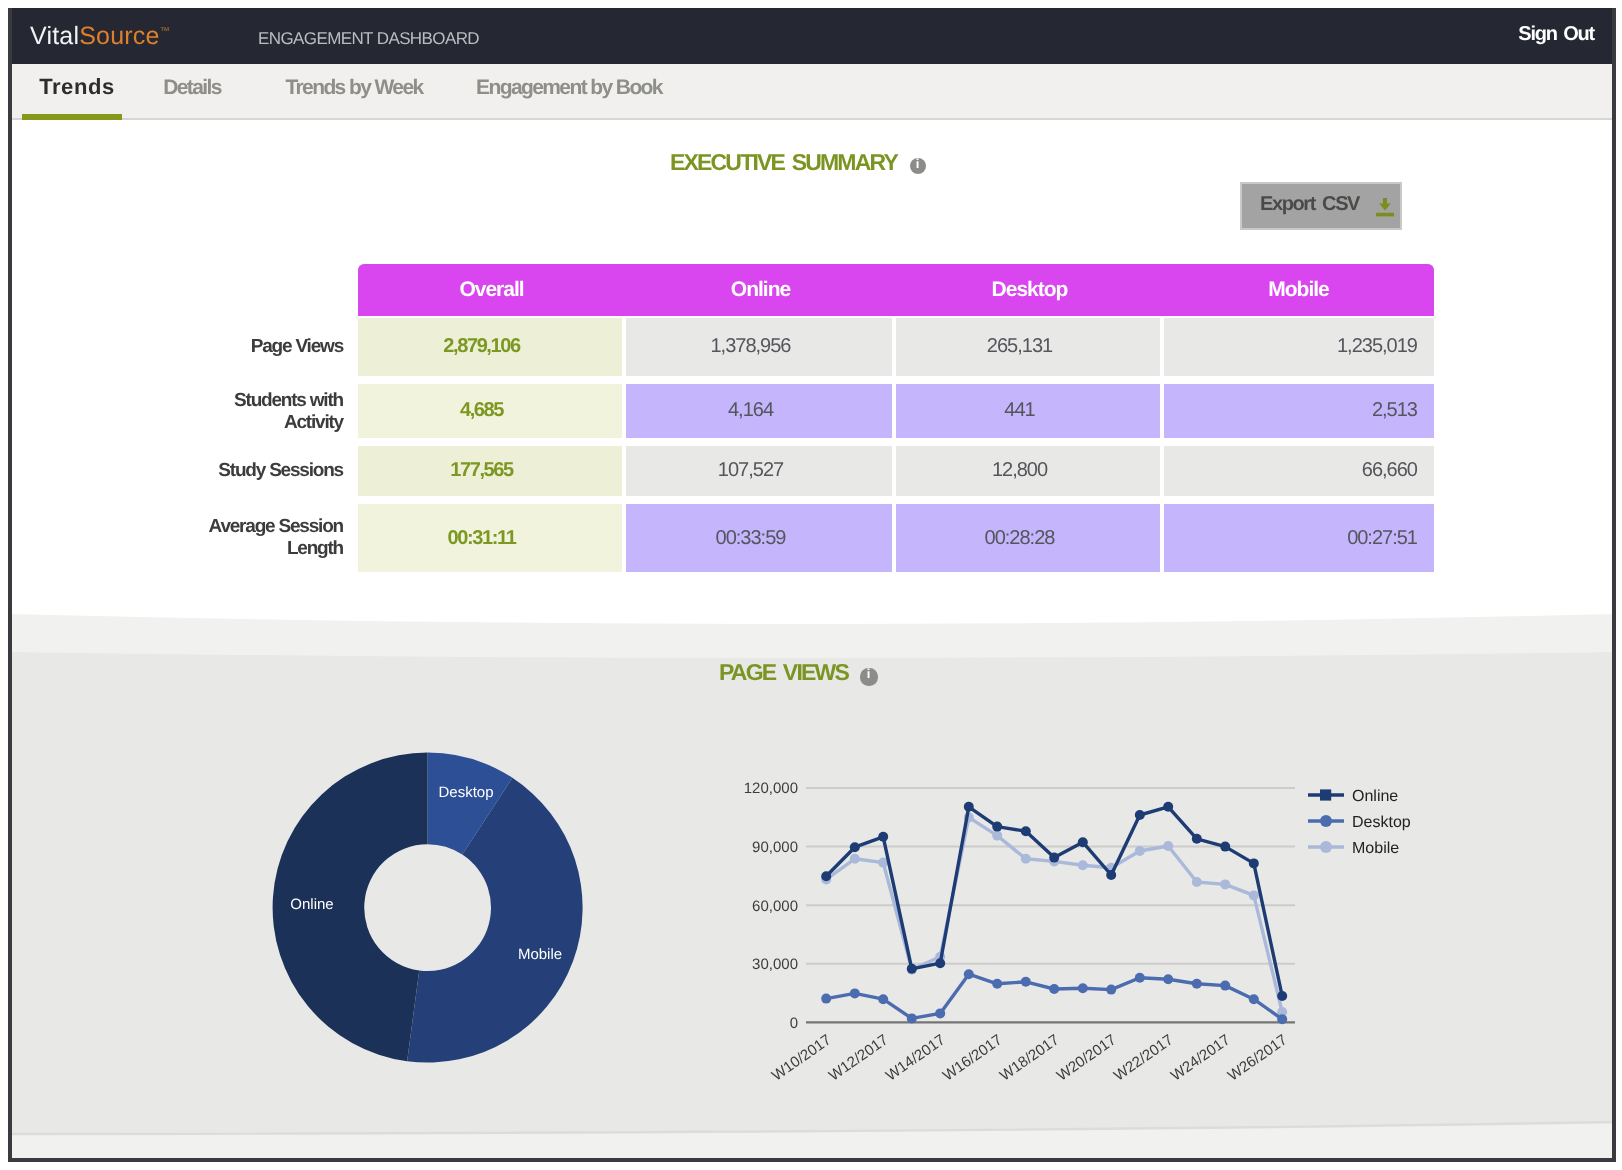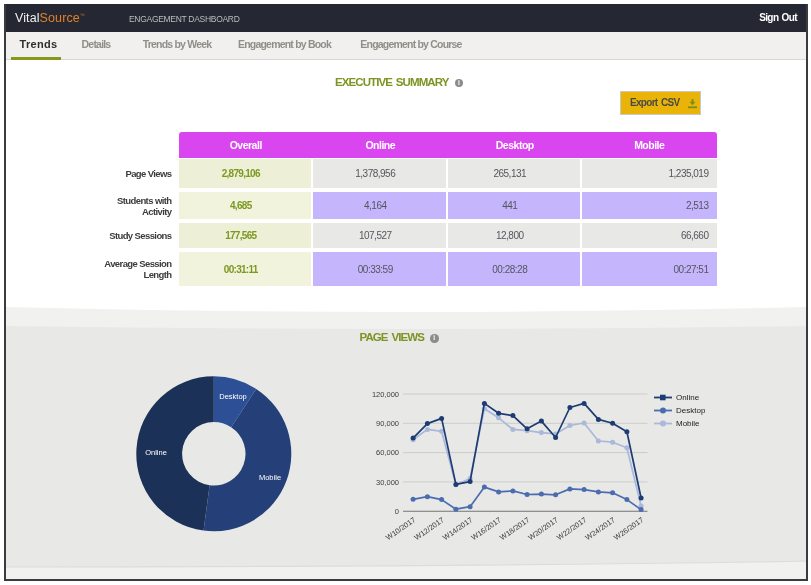--- a/index.html
+++ b/index.html
@@ -17,21 +17,21 @@
   .tabs { position:absolute; left:0; top:28px; width:100%; height:28px; background:#f1f0ee;
           border-bottom:1px solid #d7d6d4;padding-left:37px; }
   .tab { position:absolute; top:0; height:28px; line-height:25px; font-size:10.5px; font-weight:bold;
          letter-spacing:-0.8px; color:#8f8f8a; text-align:center; white-space:nowrap; }
   .tab.active { color:#2d2d2d; border-bottom:3px solid #87991b; font-size:11px; letter-spacing:0.3px; text-indent:5px; }
   .h2 { position:absolute; left:-7px; width:100%; text-align:center; font-size:11.5px; font-weight:bold;
         color:#7c9421; letter-spacing:-0.9px; word-spacing:1.5px; }
   .info { display:inline-block; width:8.5px; height:8.5px; background:#8c8c8a; border-radius:50%;
           color:#fff; font-size:6.5px; line-height:8.5px; text-align:center; font-weight:bold;
           vertical-align:1px; margin-left:6px; letter-spacing:0; }
-  .exportbtn { position:absolute; left:616px; top:86.5px; width:81px; height:24px; background:#eab308;
+  .exportbtn { position:absolute; left:616px; top:86.5px; width:81px; height:24px; background:#a3a3a3;
               border:1px solid #c9c9c7; font-size:10px; font-weight:bold; color:#4a4a48;
               letter-spacing:-0.7px; word-spacing:1.5px; line-height:22px; text-align:left; padding-left:9px; }
   .exportbtn .dl { position:absolute; right:2px; top:7px; }
   table.summary { position:absolute; left:82.5px; top:127.5px; border-collapse:separate; border-spacing:0;
                  table-layout:fixed; width:630px; }
   table.summary col.lbl { width:92px; }
   table.summary col.c { width:134.5px; }
   table.summary th { background:#d946ef; color:#fff; font-size:10.5px; font-weight:bold; letter-spacing:-0.5px;
                      text-align:center; height:27.5px; border-bottom:1px solid #fff; }
   table.summary th.lblh { background:#fff; }
@@ -53,21 +53,20 @@
   <div class="topbar">
     <span class="logo">Vital<span class="src">Source</span><sup>™</sup></span>
     <span class="appname">ENGAGEMENT DASHBOARD</span>
     <span class="signout">Sign Out</span>
   </div>
   <div class="tabs">
     <div class="tab active" style="left:7px;width:50px;">Trends</div>
     <div class="tab" style="left:77px;width:30px;">Details</div>
     <div class="tab" style="left:234px;width:93px;">Engagement by Book</div>
     <div class="tab" style="left:138px;width:70px;">Trends by Week</div>
-    <div class="tab" style="left:356px;width:102px;">Engagement by Course</div>
   </div>
 
   <div class="h2" style="top:71.5px;">EXECUTIVE SUMMARY<span class="info">i</span></div>
   <div class="exportbtn">Export CSV
     <svg class="dl" width="11" height="10" viewBox="0 0 11 10">
       <path d="M5.5 0 L5.5 4.6" stroke="#7a8e1f" stroke-width="2" fill="none"></path>
       <path d="M2.6 2.8 L5.5 6.2 L8.4 2.8 Z" fill="#7a8e1f"></path>
       <rect x="1" y="7.4" width="9" height="1.8" fill="#7a8e1f"></rect>
     </svg>
   </div>

